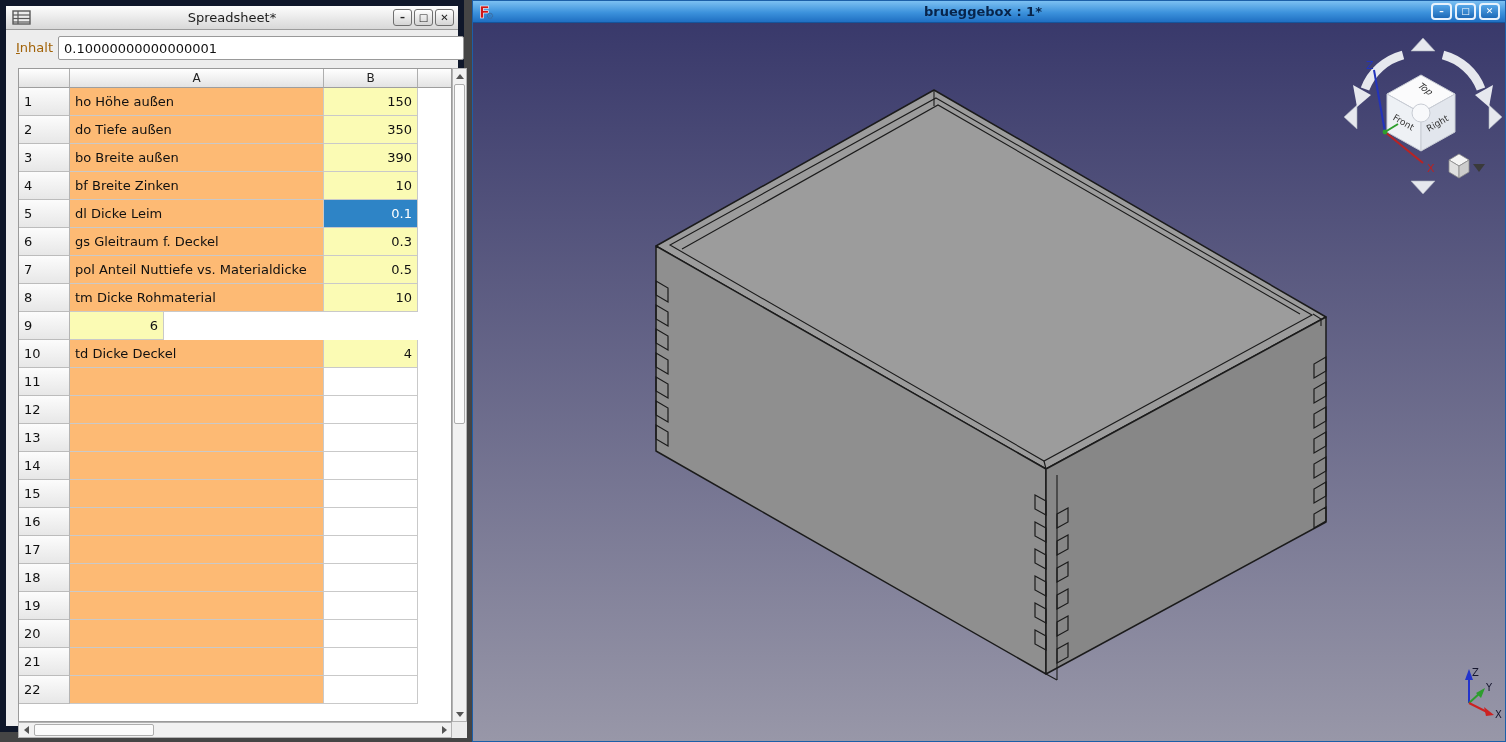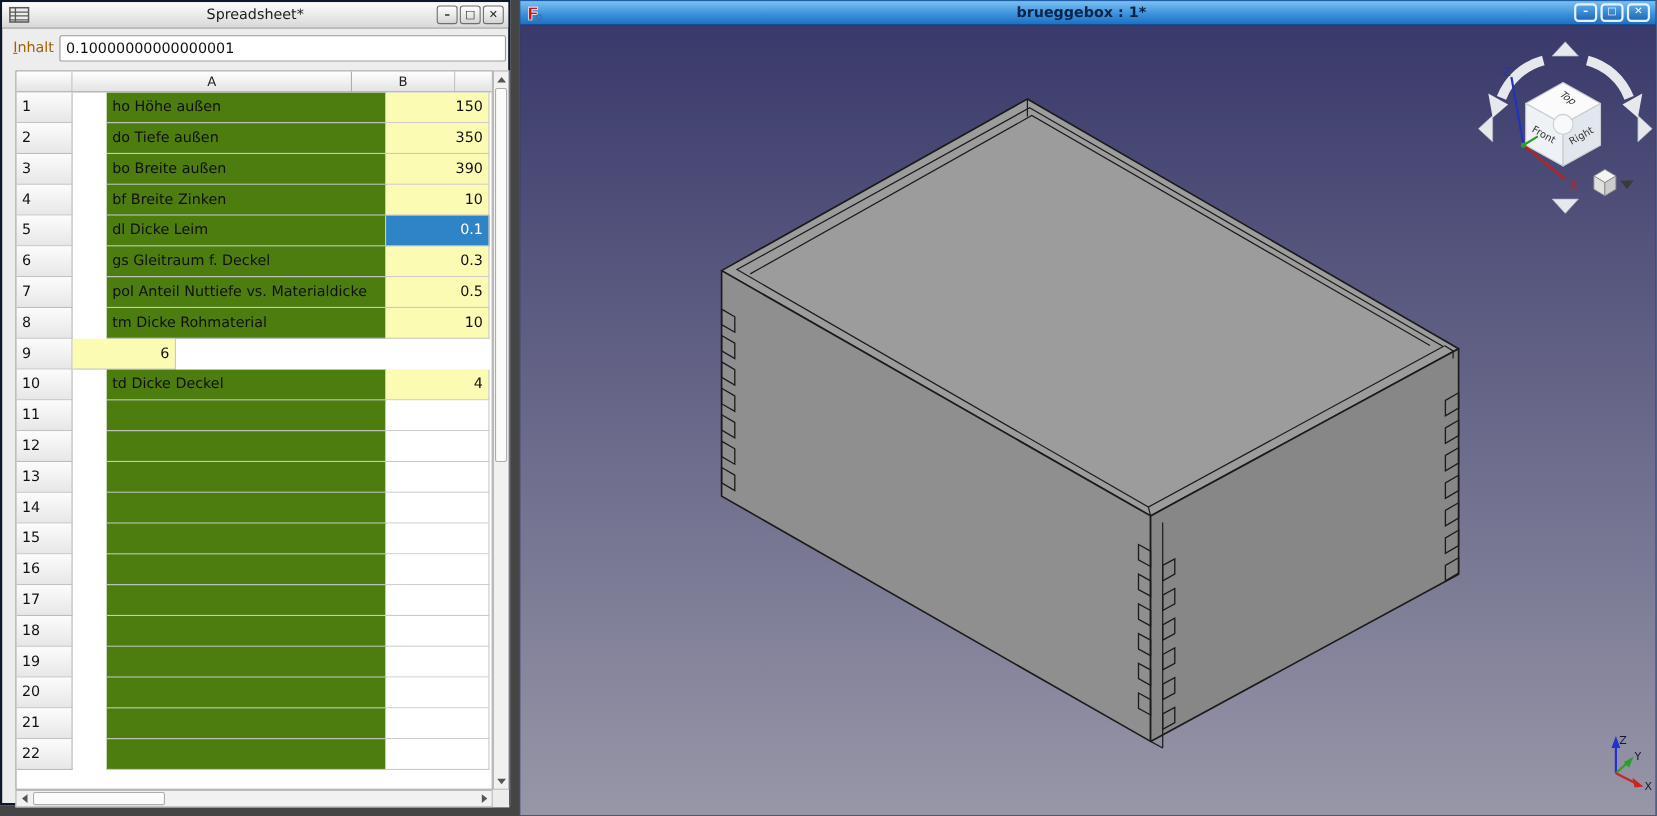--- a/index.html
+++ b/index.html
@@ -2,21 +2,21 @@
 <html><head>
 <meta charset="utf-8">
 <style>
   * { margin:0; padding:0; box-sizing:border-box; }
   html,body { width:1506px; height:742px; overflow:hidden;
     font-family:"DejaVu Sans","Liberation Sans",sans-serif; }
   .desktop { position:relative; width:1506px; height:742px; background:#454545; }
 
   
   .win-left { position:absolute; left:0; top:0; width:464px; height:732px;
-    background:#ededed; border:2px solid #0f172a;padding-left:42px; }
+    background:#ededed; border:6px solid #0f172a;padding-left:42px; }
   .tbar { position:absolute; left:0; top:0; right:0; height:24px;
     background:linear-gradient(#fdfdfd,#d8d8d8); border-bottom:1px solid #9c9c9c;
     display:flex; align-items:center; }
   .tbar-title { position:absolute; left:0; right:0; text-align:center;
     font-size:13px; color:#1c1c1c; }
   .sheet-icon { margin-left:6px; display:inline-flex; z-index:2; }
   .tbar-btns { position:absolute; right:4px; top:3px; display:flex; gap:2px; z-index:2; }
   .wbtn { width:19px; height:17px; border:1px solid #6f6f6f; border-radius:3px;
     background:linear-gradient(#ffffff,#d4d4d4); color:#222; font-size:10px;
     font-weight:bold; display:flex; align-items:center; justify-content:center;
@@ -36,21 +36,21 @@
     border-bottom:1px solid #9e9e9e; font-size:12px; color:#222; text-align:center;
     line-height:18px; flex:0 0 auto; }
   .hc.c0 { width:51px; } .hc.c1 { width:254px; } .hc.c2 { width:94px; } .hc.c3 { flex:1; border-right:none; }
   .rows { height:635px; overflow:hidden; }
   .row { display:flex; height:28px; }
   .row > div { flex:0 0 auto; font-size:13px; color:#111; line-height:27px;
     border-right:1px solid #c9c9c9; border-bottom:1px solid #c9c9c9; overflow:hidden; }
   .rn { width:51px; background:linear-gradient(#fcfcfc,#e7e7e7);
     border-right:1px solid #b4b4b4 !important; border-bottom:1px solid #bcbcbc !important;
     padding-left:5px; }
-  .ca { width:254px; background:#4d7c0f; padding-left:5px; white-space:nowrap;margin-left:31px; }
+  .ca { width:254px; background:#fdba74; padding-left:5px; white-space:nowrap; }
   .cb { width:94px; background:#fff; text-align:right; padding-right:5px; }
   .cb.filled { background:#fbfbb4; }
   .cb.selected { background:#2e84c6; color:#fff; }
   .cc { flex:1; background:#fff; border-right:none !important; }
 
   .vsb { position:absolute; left:446px; top:62px; width:15px; height:654px;
     background:#f1f1f1; border:1px solid #b3b3b3; }
   .hsb { position:absolute; left:12px; top:716px; width:434px; height:16px;
     background:#f1f1f1; border:1px solid #b3b3b3; }
   .sbcorner { position:absolute; left:446px; top:716px; width:15px; height:16px;

